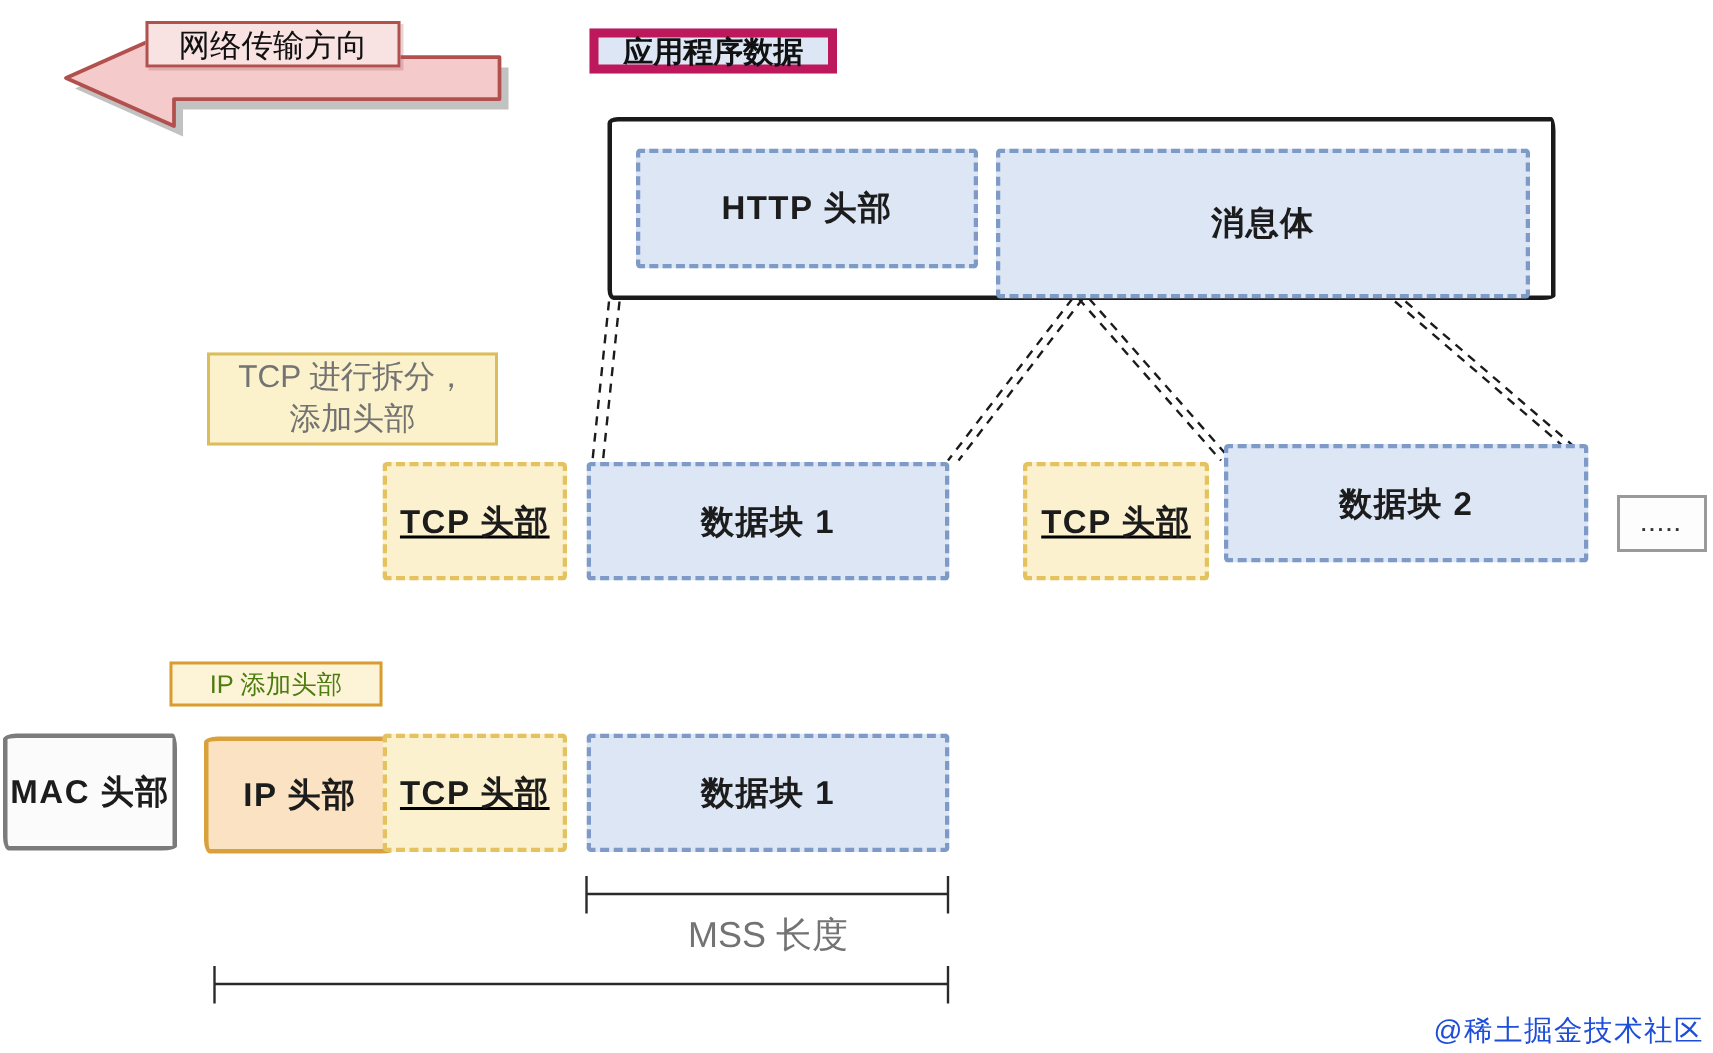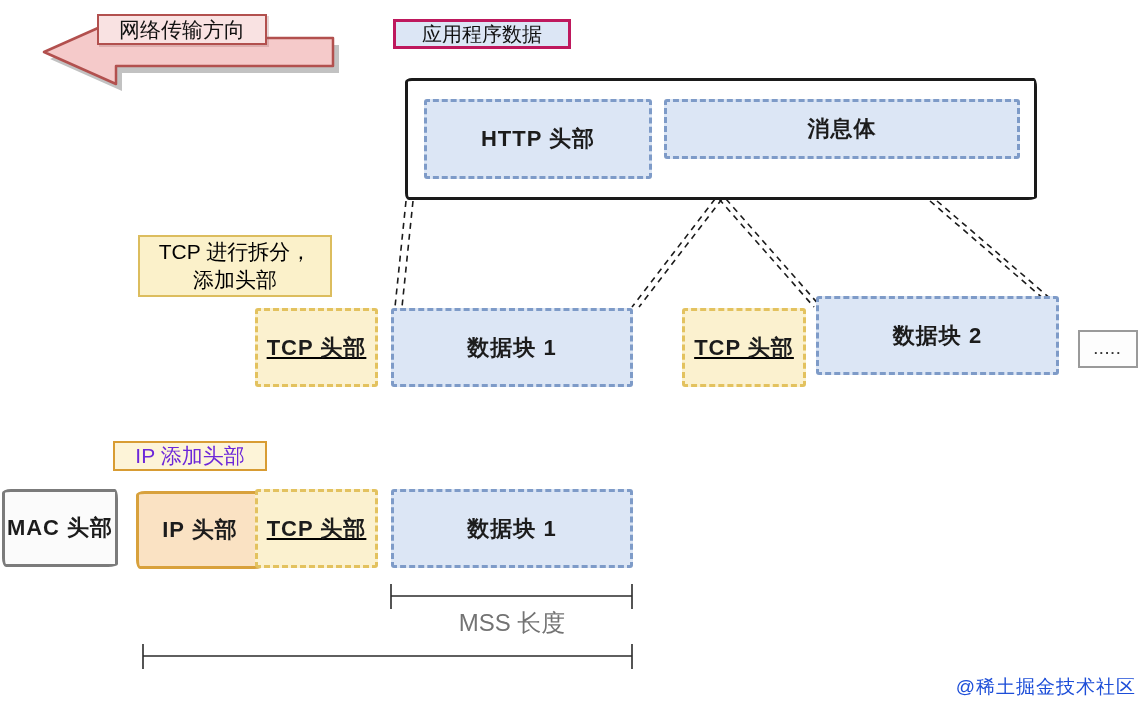--- a/index.html
+++ b/index.html
@@ -17,49 +17,49 @@
   
   .transport-label{
     left:97px;top:2px;width:170px;height:31px;
     background:#f9e2e2;border:2px solid var(--arrow-stroke,#b2504e);
     font-size:21px;color:#111;box-shadow:2px 2px 0 rgba(150,90,90,.25);margin-top:12px;
   }
   .arrow-main{fill:var(--arrow-fill,#f5caca);stroke:var(--arrow-stroke,#b2504e);stroke-width:2.5;stroke-linejoin:round;}
   .arrow-shadow{fill:#c2c2c2;}
   
   .app-data-label{
-    left:393px;top:19px;width:178px;height:30px;
-    background:var(--blue-fill,#dce6f5);border:3px solid #be185d;
-    font-size:20px;color:#111;
+    left:393px;top:19px;width:165px;height:30px;
+    background:var(--blue-fill,#dce6f5);border:6px solid #be185d;
+    font-size:20px;color:#111;font-weight:bold;
   }
   .big-box{
     left:405px;top:78px;width:632px;height:122px;
     background:#fff;border:3px solid #1a1a1a;
     border-radius:7px 3px 9px 4px / 4px 9px 3px 7px;
   }
   .blue-dash{
     background:var(--blue-fill,#dce6f5);
     border:3px dashed var(--blue-border,#7e9bc8);border-radius:3px;
   }
   .yellow-dash{
     background:var(--yellow-fill,#fbf1cf);
     border:3px dashed var(--yellow-border,#e3c25f);border-radius:3px;text-decoration:underline;
   }
   .http-box{left:16px;top:18px;width:228px;height:80px;}
-  .body-box{left:256px;top:18px;width:356px;height:60px;}
+  .body-box{left:256px;top:18px;width:356px;height:100px;}
   
   .tcp-split-label{
     left:138px;top:235px;width:194px;height:62px;
     background:#fbf1ca;border:2px solid #dcbd5e;
-    font-size:21px;color:#000000;flex-direction:column;line-height:28px;
+    font-size:21px;color:#737373;flex-direction:column;line-height:28px;
   }
   .ip-add-label{
-    left:113px;top:441px;width:154px;height:30px;
+    left:113px;top:441px;width:142px;height:30px;
     background:#fdf4d8;border:2px solid var(--orange-border,#d89c33);
-    font-size:21px;color:#6d28d9;
+    font-size:17px;color:#4d7c0f;
   }
   
   .mid-tcp1{left:255px;top:308px;width:123px;height:79px;}
   .mid-chunk1{left:391px;top:308px;width:242px;height:79px;}
   .mid-tcp2{left:682px;top:308px;width:124px;height:79px;}
   .mid-chunk2{left:816px;top:296px;width:243px;height:79px;}
   .dots-box{
     left:1078px;top:330px;width:60px;height:38px;
     background:#fdfdfd;border:2px solid #9a9a9a;
     font-size:13px;font-weight:bold;letter-spacing:2px;color:#333;

